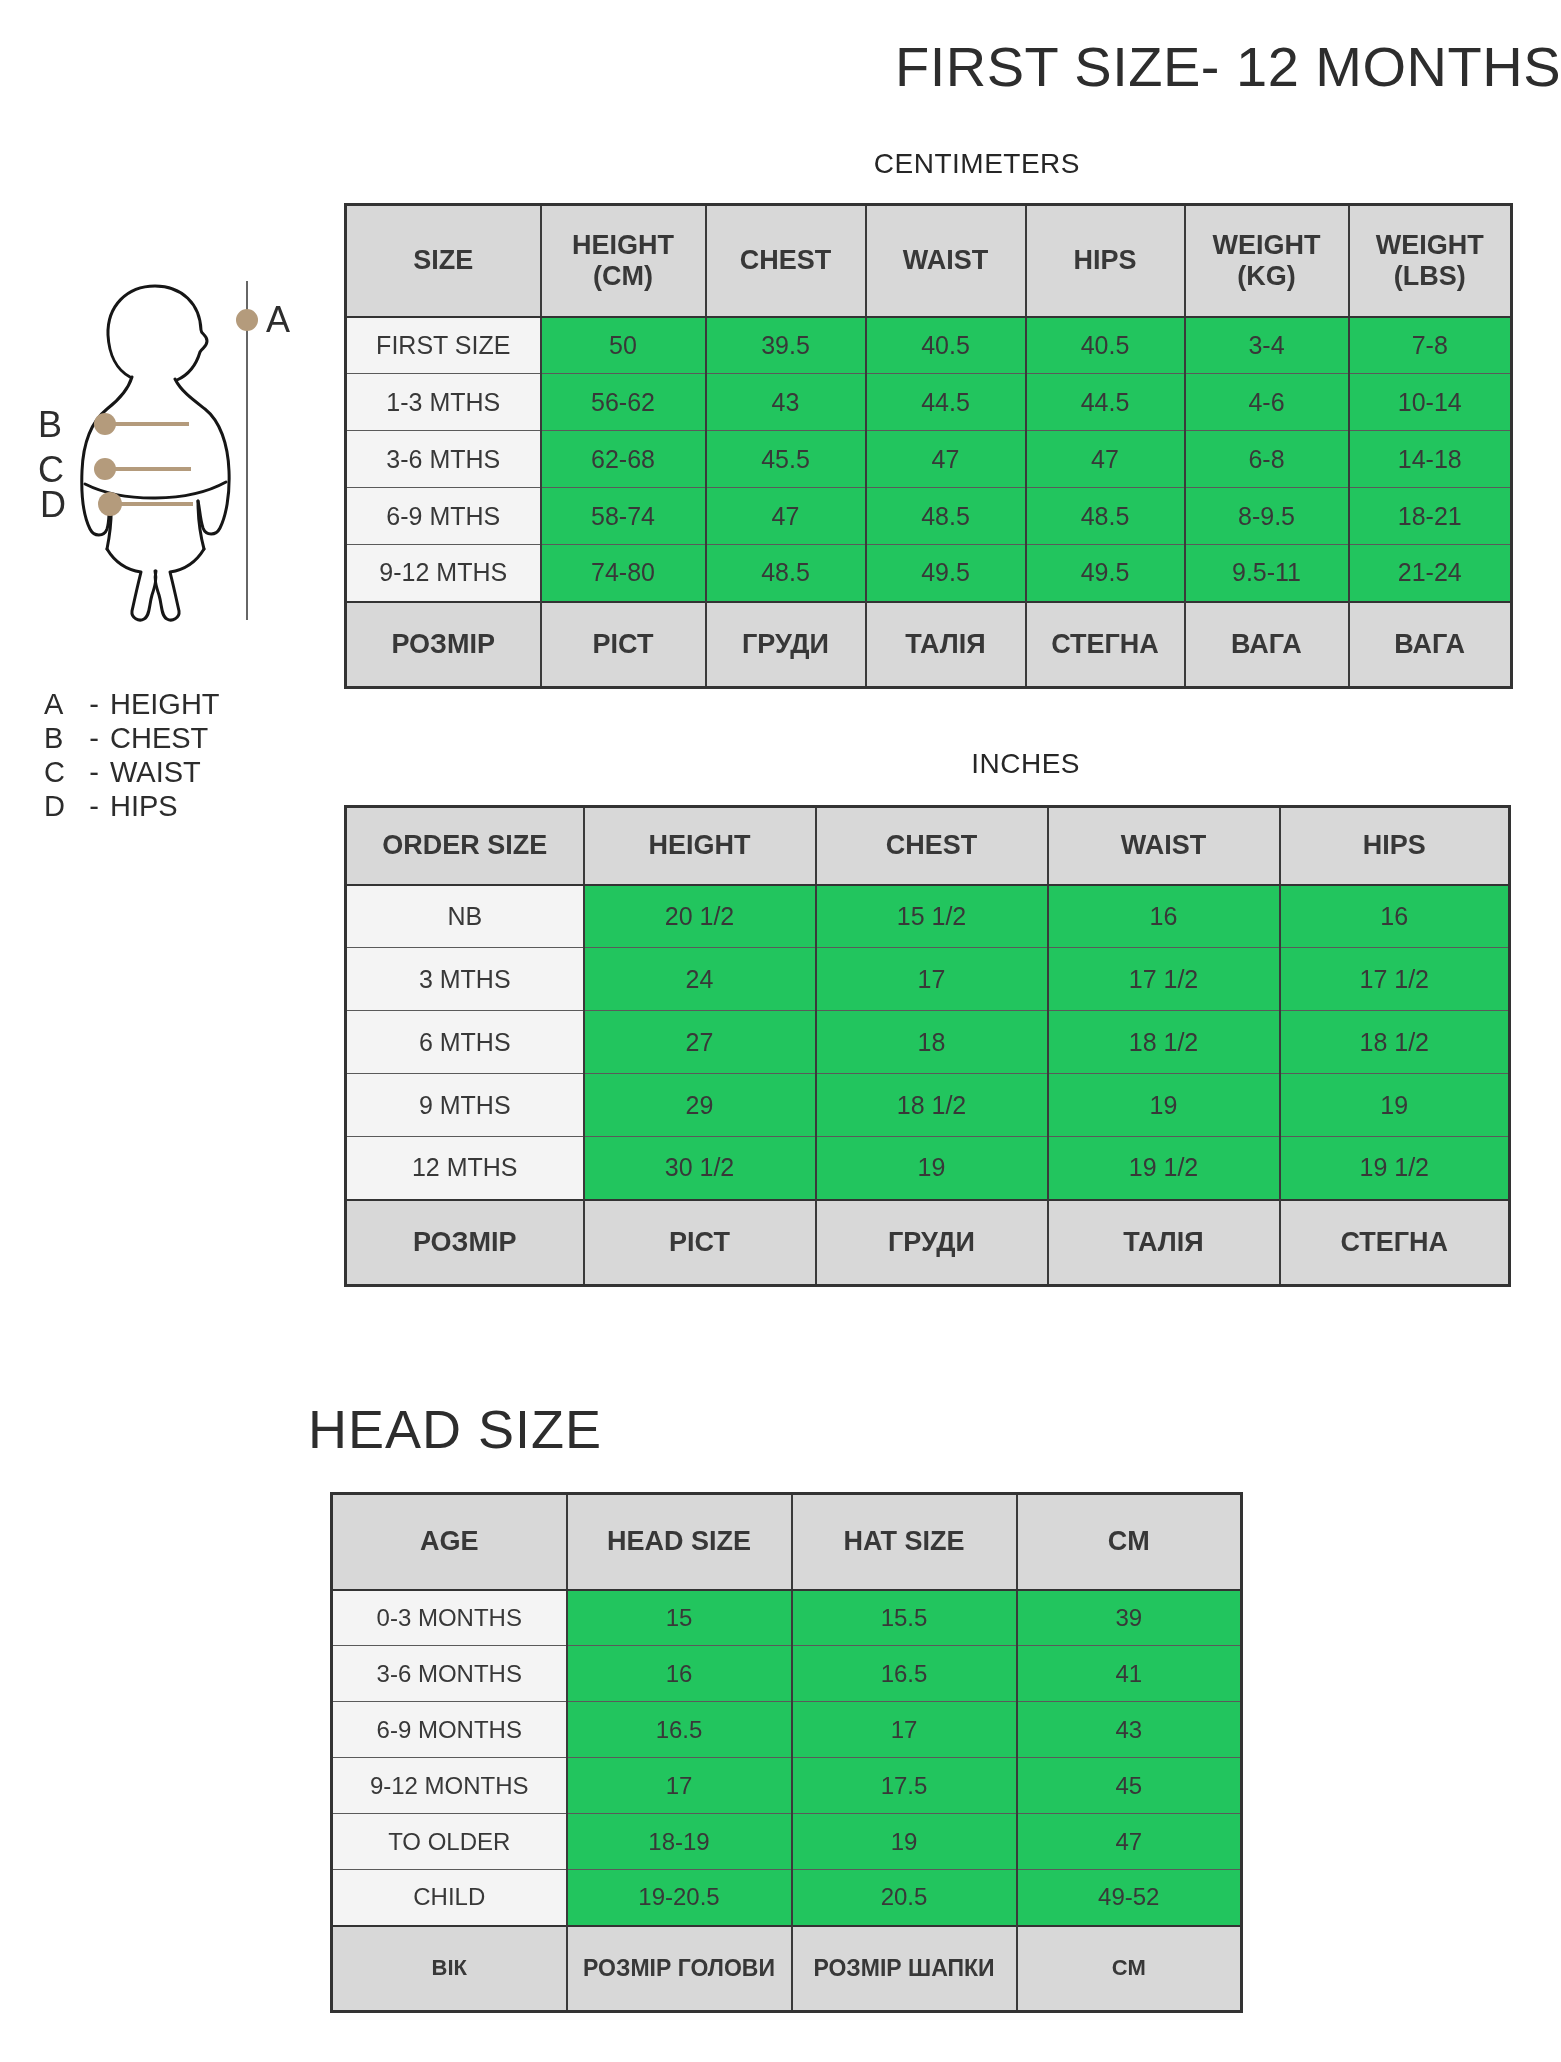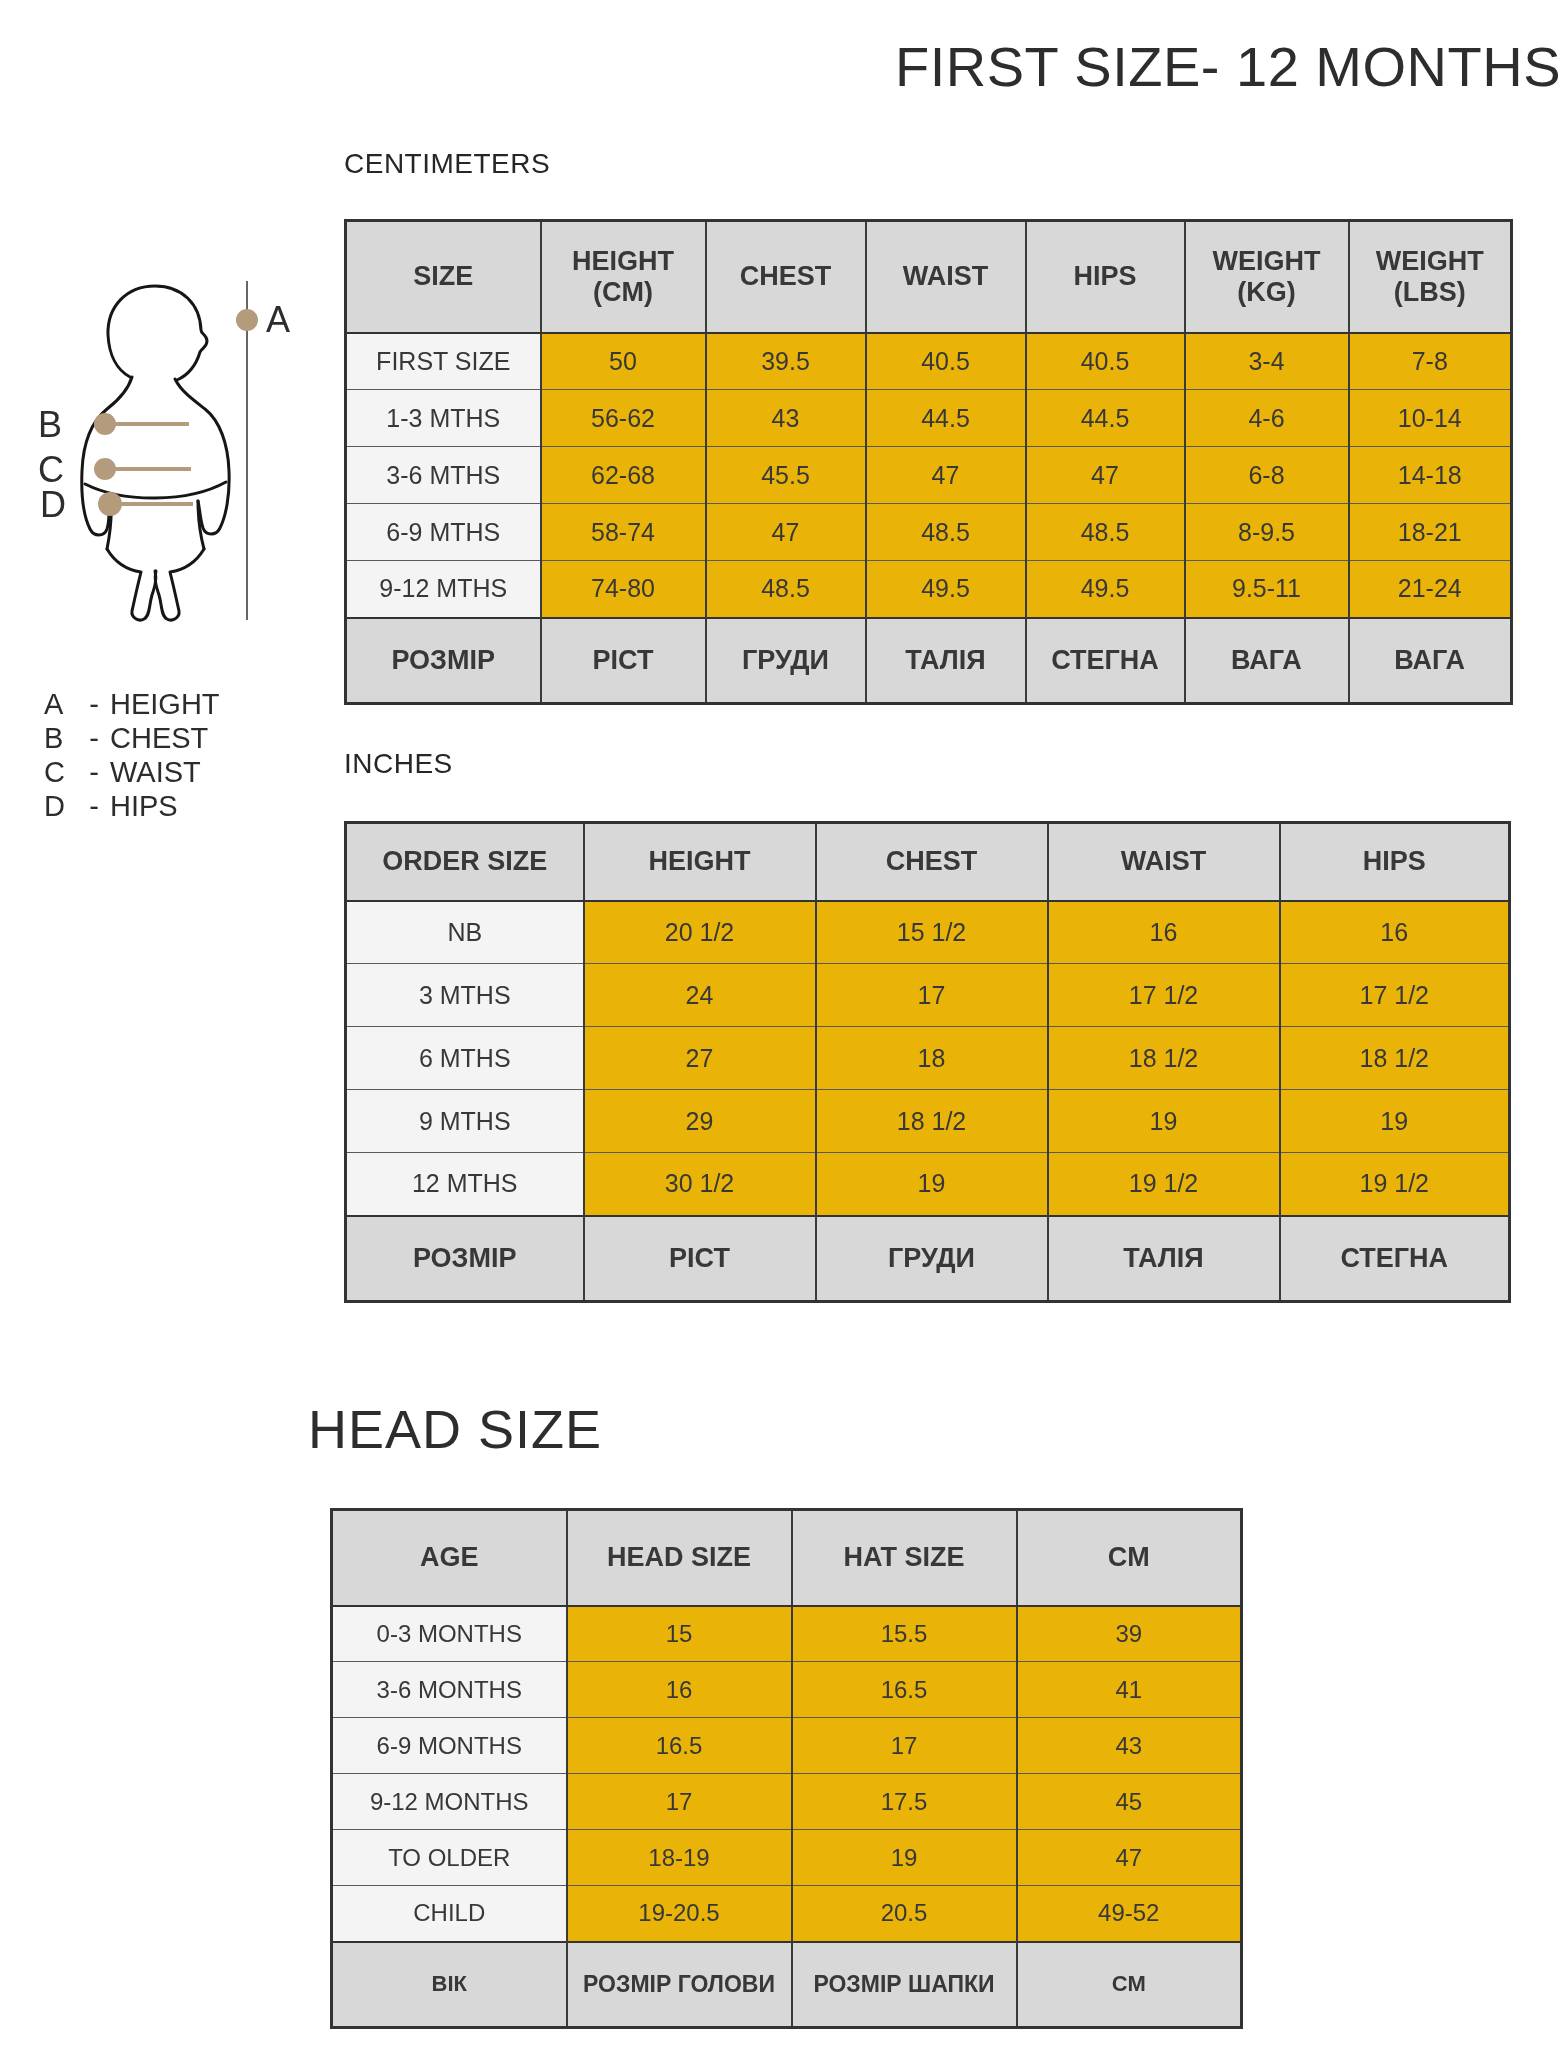--- a/index.html
+++ b/index.html
@@ -8,33 +8,33 @@
     font-family:"Liberation Sans", sans-serif; color:#363636;
     overflow:hidden;
   }
   
   .page-title {
     position:absolute; top:34px; left:0; width:1561px;
     text-align:right; font-size:56px; font-weight:400;
     letter-spacing:0.5px; color:#2d2d2d; white-space:nowrap;
   }
   .table-caption {
-    position:absolute; left:344px; width:736px; text-align:left;
+    position:absolute; left:344px; width:736px; text-align:right;
     font-size:28px; font-weight:500; color:#262626; letter-spacing:0.5px;
   }
   #cap-cm {top:148px;}
   #cap-in {top:748px;}
   .section-title {
     position:absolute; left:308px; top:1398px;
     font-size:54px; font-weight:400; color:#2d2d2d; letter-spacing:1px;
   }
   
   table {
     border-collapse:collapse; table-layout:fixed; position:absolute;
-    border:3px solid #333333; background:#eab308;margin-top:16px;
+    border:3px solid #333333; background:#22c55e;
   }
   th, td {
     border-left:2px solid #3a3a3a; border-right:2px solid #3a3a3a;
     text-align:center; vertical-align:middle; padding:0 4px; overflow:hidden;
     color:#383838;
   }
   thead th {
     background:#d8d8d8; border-bottom:2px solid #333333;
     font-size:27px; font-weight:700; line-height:1.15;
   }

